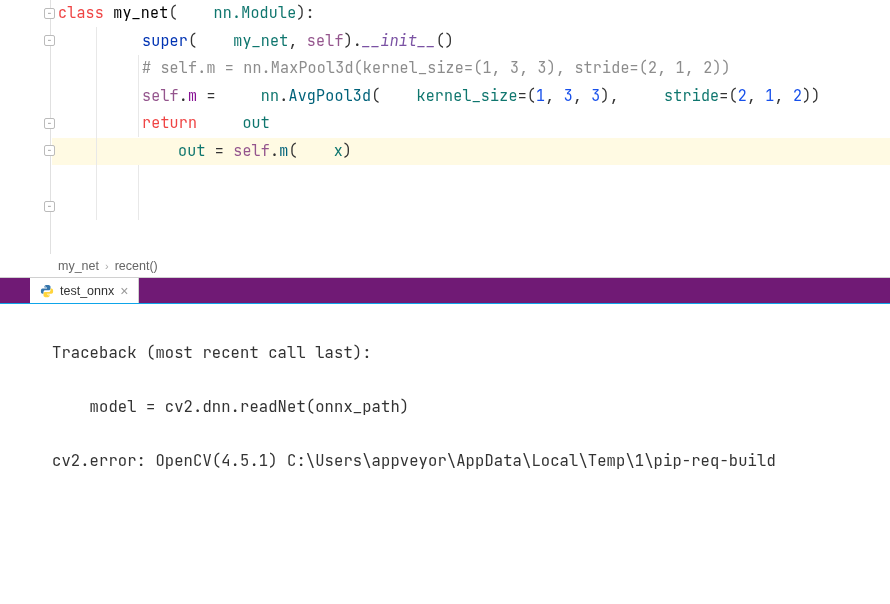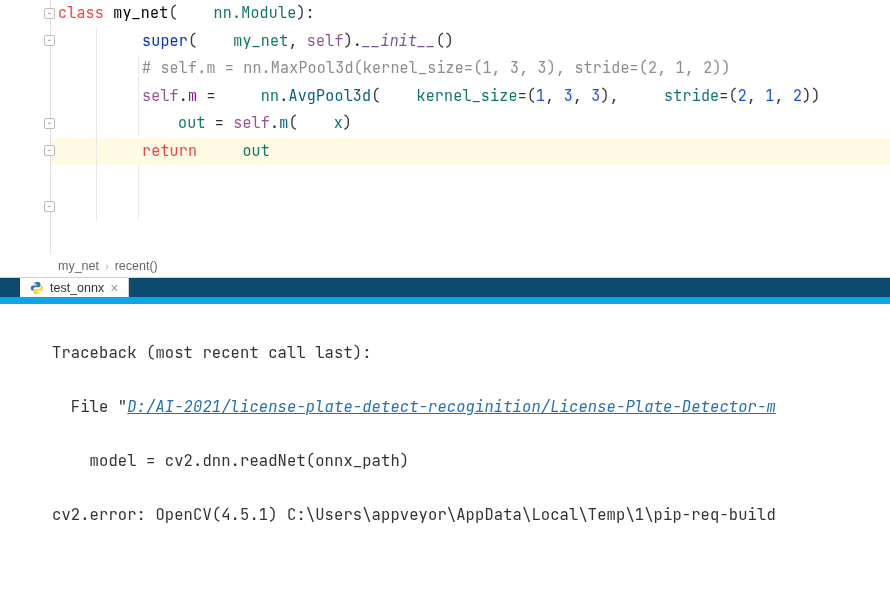--- a/index.html
+++ b/index.html
@@ -98,25 +98,25 @@
     color: #666;
     background: #fff;
     border-bottom: 1px solid #d0d0d0;
     display: flex;
     align-items: center;
     gap: 6px;
   }
   .bc-sep { color: #aaa; font-size: 11px; }
   .tab-bar {
     height: 26px;
-    background: #0c4a6e;
-    border-bottom: 7px solid #0ea5e9;
+    background: #701a75;
+    border-bottom: 1px solid #0ea5e9;
     display: flex;
     align-items: stretch;
-    padding-left: 20px;
+    padding-left: 30px;
   }
   .tab {
     display: flex;
     align-items: center;
     gap: 6px;
     padding: 0 10px;
     background: #ffffff;
     border-right: 1px solid #d0d0d0;
     font-family: -apple-system, "Segoe UI", sans-serif;
     font-size: 12.5px;
@@ -168,23 +168,23 @@
     <div class="code-line"><span><span class="kw">class </span><span class="cls">my_net</span><span class="op">(</span><span class="var">nn.Module</span><span class="op">):</span></span></div>
 
 
     <div class="code-line" style="padding-left:88px;"><span><span class="builtin">super</span><span class="op">(</span><span class="var">my_net</span><span class="op">, </span><span class="self">self</span><span class="op">)</span><span class="op">.</span><span class="fn">__init__</span><span class="op">()</span></span></div>
 
     <div class="code-line" style="padding-left:88px;"><span><span class="comment"># self.m = nn.MaxPool3d(kernel_size=(1, 3, 3), stride=(2, 1, 2))</span></span></div>
 
     <div class="code-line" style="padding-left:88px;"><span><span class="self">self</span><span class="op">.</span><span class="attr">m</span><span class="op"> = </span><span class="var">nn</span><span class="op">.</span><span class="fn2">AvgPool3d</span><span class="op">(</span><span class="var">kernel_size</span><span class="op">=</span><span class="op">(</span><span class="num">1</span><span class="op">, </span><span class="num">3</span><span class="op">, </span><span class="num">3</span><span class="op">)</span><span class="op">, </span><span class="var">stride</span><span class="op">=</span><span class="op">(</span><span class="num">2</span><span class="op">, </span><span class="num">1</span><span class="op">, </span><span class="num">2</span><span class="op">)</span><span class="op">)</span></span></div>
 
 
+    <div class="code-line" style="padding-left:88px;"><span><span class="kw">return </span><span class="var">out</span></span></div>
+
     <div class="code-line" style="padding-left:88px;"><span><span class="var">out</span><span class="op"> = </span><span class="self">self</span><span class="op">.</span><span class="fn2">m</span><span class="op">(</span><span class="var">x</span><span class="op">)</span></span></div>
-
-    <div class="code-line" style="padding-left:88px;"><span><span class="kw">return </span><span class="var">out</span></span></div>
   </div>
 </div>
 
 <div class="breadcrumb">
   <span>my_net</span>
   <span class="bc-sep">›</span>
   <span>recent()</span>
 </div>
 
 <div class="tab-bar">
@@ -195,21 +195,20 @@
           <path fill="#ffd43b" d="M8 15c2 0 3-.5 3-2v-1H8v-1h5c1.5 0 2-1 2-3s-.5-3-2-3h-1v2c0 1.5-1 2-2 2H6c-1 0-2 .5-2 2v2c0 1.5 1 2 4 2zm2-1.5a.5.5 0 110-1 .5.5 0 010 1z"></path>
         </svg>
     </span>
     <span>test_onnx</span>
     <span class="tab-close">×</span>
   </div>
 </div>
 
 <div class="console">
 <div>Traceback (most recent call last):</div>
-<div><span>  File "</span><a href="#">D:/AI-2021/license-plate-detect-recoginition/License-Plate-Detector-m</a></div>
 <div>    model = cv2.dnn.readNet(onnx_path)</div>
 <div>cv2.error: OpenCV(4.5.1) C:\Users\appveyor\AppData\Local\Temp\1\pip-req-build</div>
 
 
 
 
 
 </div>
 
 </body></html>

